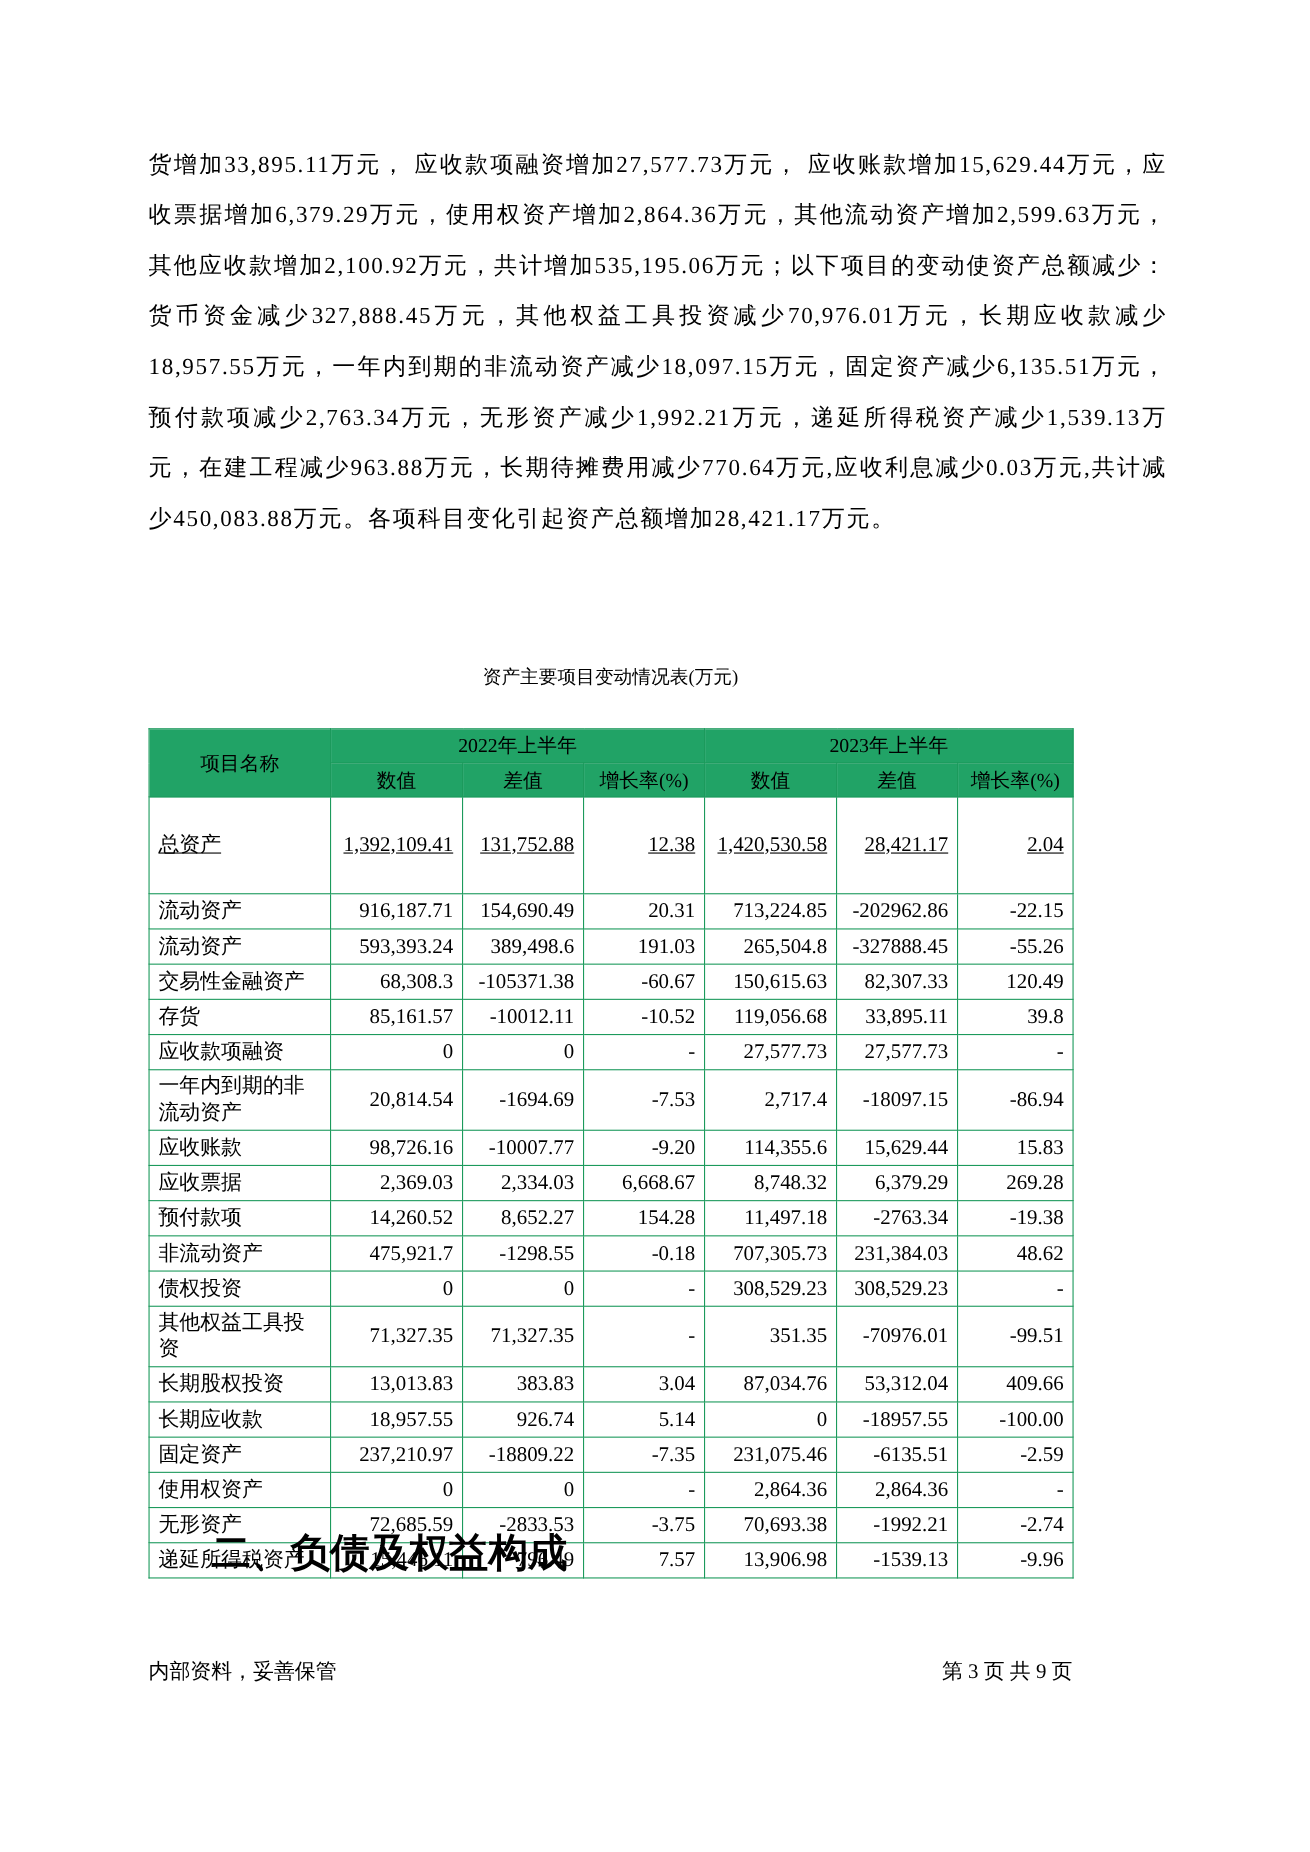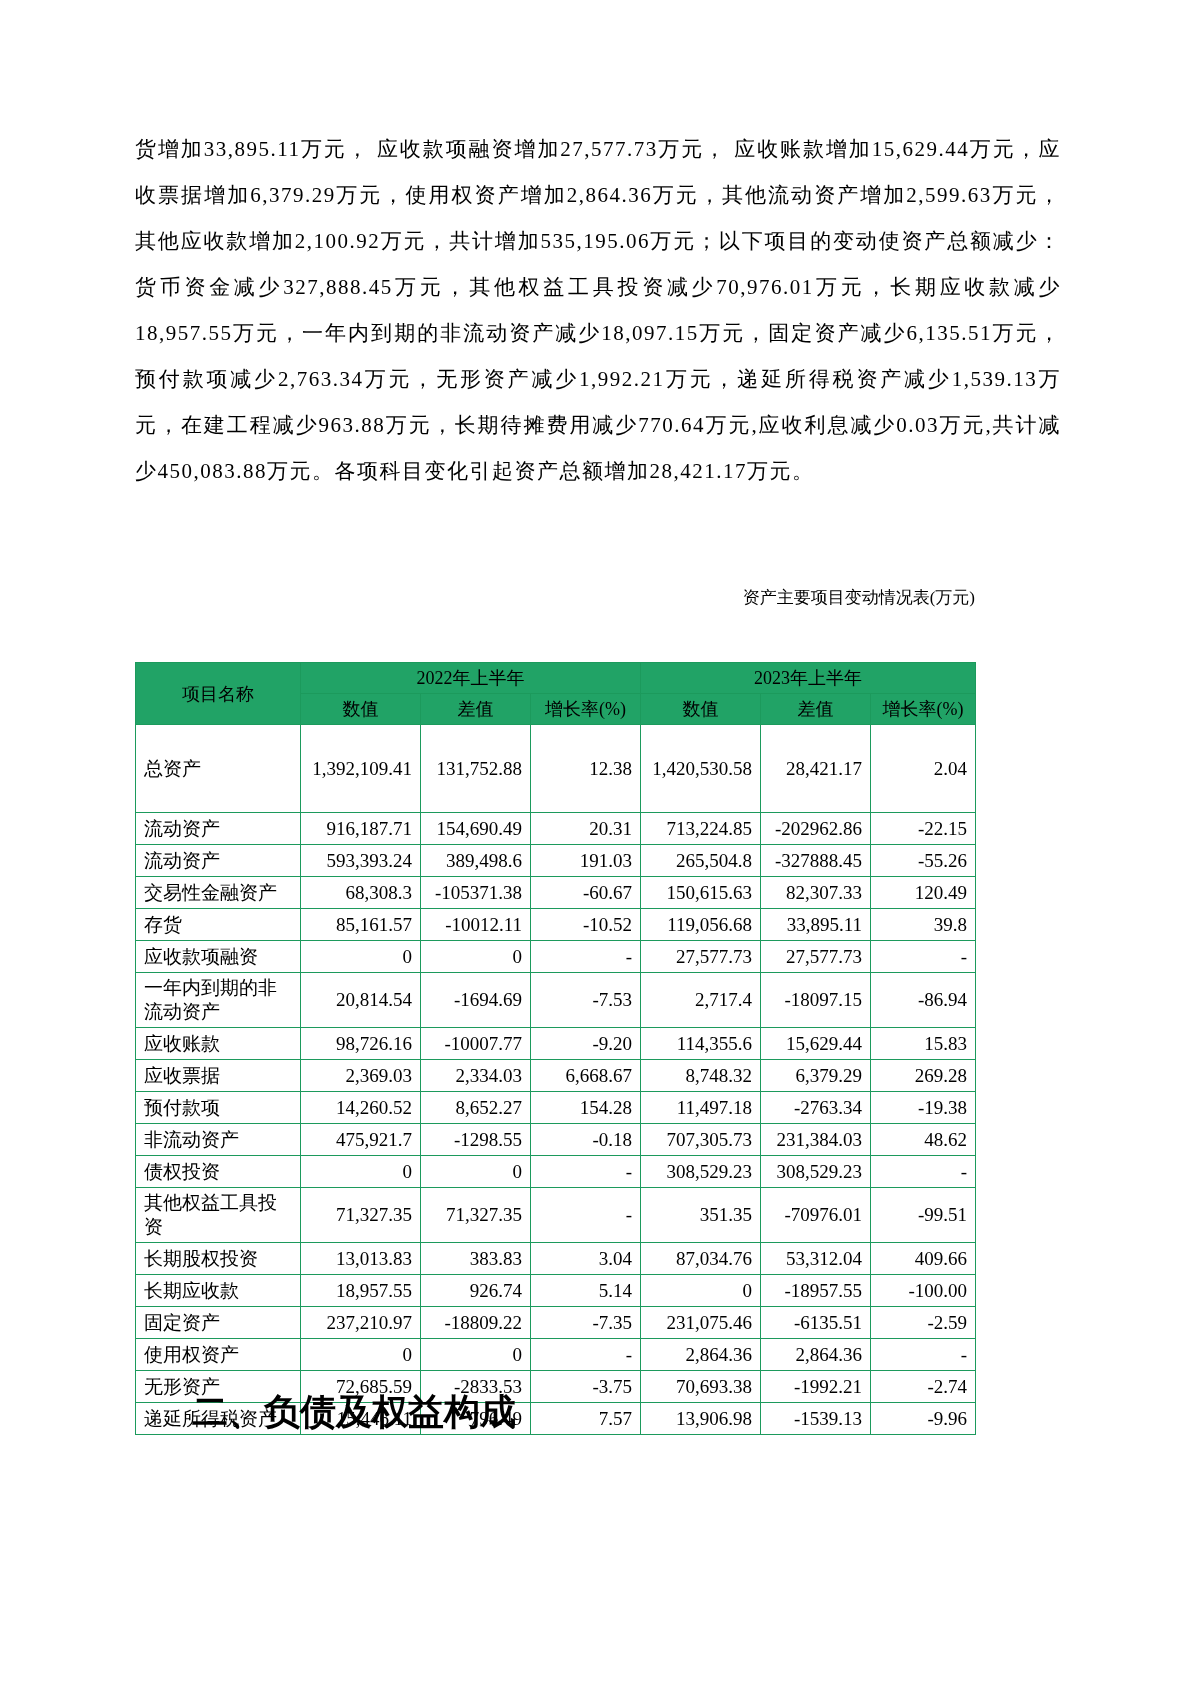--- a/index.html
+++ b/index.html
@@ -18,23 +18,23 @@
     width: 926px;
     font-size: 21px;
     line-height: 46px;
     letter-spacing: 1.5px;
     text-align: justify;
     text-justify: inter-ideograph;
   }
 
   .table-title {
     position: absolute;
-    left: 135px; top: 586px;
+    left: 135px; top: 604px;
     width: 840px;
-    text-align: right;
+    text-align: center;
     font-size: 17px;
   }
 
   table.asset-table {
     position: absolute;
     left: 135px; top: 616px;
     width: 840px;
     border-collapse: collapse;
     table-layout: fixed;
     font-size: 19px;
@@ -49,21 +49,21 @@
     color: #000000;
     font-weight: normal;
     text-align: center;
     height: 31px;
     font-size: 18px;
     padding: 2px 4px;
   }
   .asset-table td { background: #ffffff; height: 32px; padding: 3px 8px; line-height: 24px; }
   .asset-table td.cell-name { text-align: left; }
   .asset-table td.cell-num  { text-align: right; word-break: break-all; }
-  .asset-table tr.row-total td { height: 88px; }
+  .asset-table tr.row-total td { height: 88px; text-decoration: underline; }
 
   .section-heading {
     position: absolute;
     left: 192px; top: 1388px;
     font-family: "Liberation Sans", "DejaVu Sans", sans-serif;
     font-weight: bold;
     font-size: 36px;
     color: #000000;
   }
 
@@ -280,14 +280,18 @@
           <td class="cell-num">7.57</td>
           <td class="cell-num">13,906.98</td>
           <td class="cell-num">-1539.13</td>
           <td class="cell-num">-9.96</td>
         </tr>
       </tbody>
   </table>
 
   <h2 class="section-heading">二、负债及权益构成</h2>
 
+  <div class="footer">
+    <span>内部资料，妥善保管</span>
+    <span>第 3 页  共 9 页</span>
+  </div>
 
 </div>
 
 </body></html>

